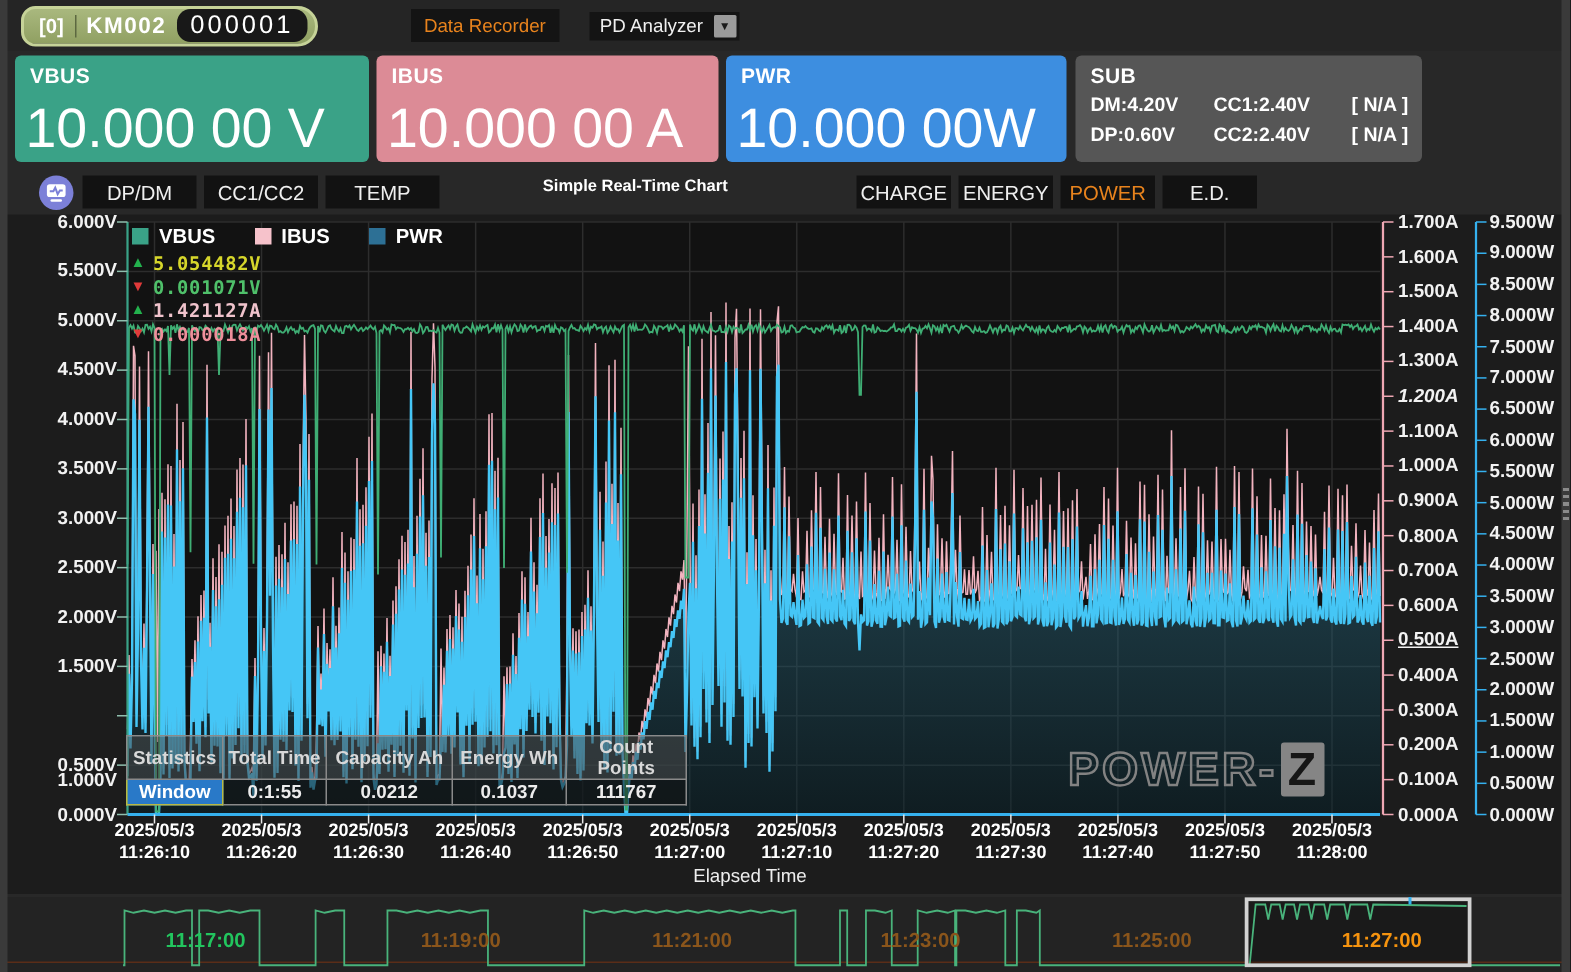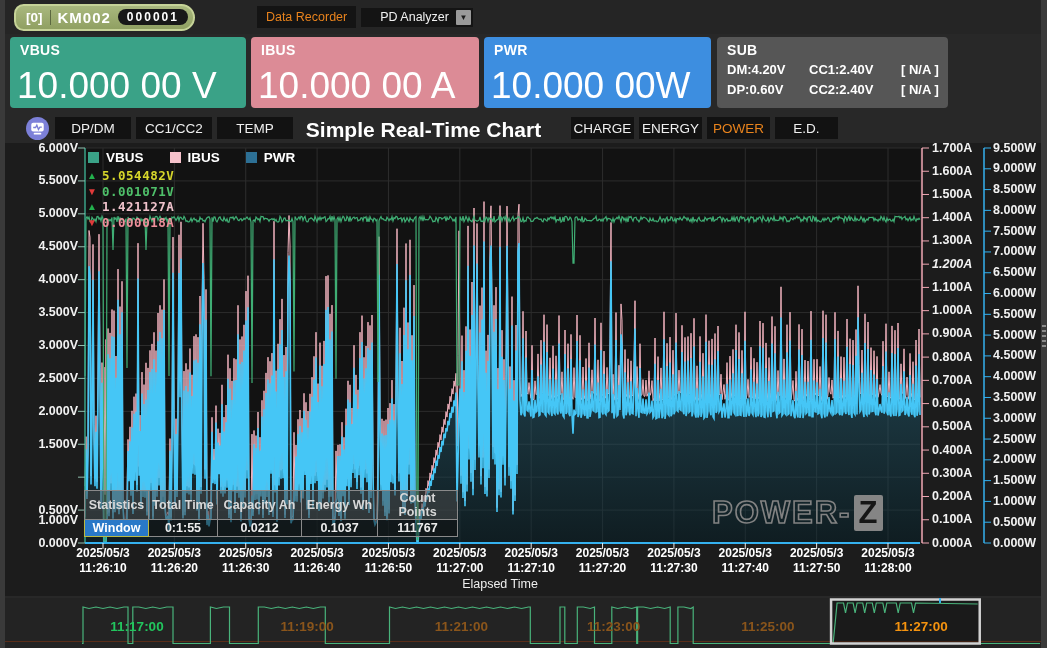--- a/index.html
+++ b/index.html
@@ -8,23 +8,23 @@
   .edge{position:absolute;top:0;bottom:0;background:#3a3a3a;z-index:50;}
   .edge.l{left:0;width:5px}.edge.r{right:0;width:6px}
 
   
   .topbar{position:absolute;left:0;top:0;width:1047px;height:34px;background:#252525;display:flex;align-items:center;}
   .device-pill{margin-left:14px;height:23px;display:flex;align-items:center;gap:7px;
     background:linear-gradient(#a9b87e,#90a062);border:2px solid #c6d398;border-radius:10px 14px 14px 10px;padding:0 5px 0 10px;cursor:pointer;}
   .dev-index{color:#fff;font-weight:bold;font-size:13.5px;}
   .dev-sep{width:1px;height:15px;background:#5c6840;}
   .dev-model{color:#fff;font-weight:bold;font-size:15px;letter-spacing:1px;}
-  .dev-serial{background:#181818;color:#fff;font-weight:bold;font-size:12px;letter-spacing:2px;border-radius:9px;padding:1px 9px;}
+  .dev-serial{background:#181818;color:#fff;font-weight:normal;font-size:17px;letter-spacing:2px;border-radius:9px;padding:1px 9px;}
   .recorder{margin-left:62px;background:#141414;border:0;color:var(--accent_orange);font-size:12.5px;padding:4px 9px;font-family:inherit;cursor:pointer;}
-  .pd-select{margin-left:5px;background:#141414;color:#f0f0f0;font-size:12.5px;display:flex;align-items:center;padding:2px 2px 2px 19px;cursor:pointer;}
+  .pd-select{margin-left:20px;background:#141414;color:#f0f0f0;font-size:12.5px;display:flex;align-items:center;padding:2px 2px 2px 7px;cursor:pointer;}
   .dd-arrow{margin-left:7px;background:#9a9a9a;color:#1a1a1a;font-size:8px;width:15px;height:15px;display:flex;align-items:center;justify-content:center;border-radius:1px;}
 
   
   .cards{position:absolute;left:10px;top:37px;height:71px;}
   .card{position:absolute;top:0;height:71px;border-radius:4px;color:#fff;}
   .card .clabel{position:absolute;left:10px;top:5px;font-size:14px;font-weight:600;letter-spacing:.3px;}
   .card .cvalue{position:absolute;left:7px;bottom:1px;font-size:37px;font-weight:400;white-space:nowrap;}
   .card.vbus{left:0;width:236px;}.card.ibus{left:241px;width:228px;}.card.pwr{left:474px;width:227px;}
   .card.sub{left:707px;width:231px;}
   .sub-row{position:absolute;left:10px;font-size:13px;font-weight:bold;display:flex;}
@@ -32,21 +32,21 @@
   .sub-row.r1{top:25px}.sub-row.r2{top:45px}
 
   
   .tabrow{position:absolute;left:0;top:117px;width:847px;height:24px;}
   .chart-icon{position:absolute;left:26px;top:0;width:23px;height:23px;border-radius:50%;background:#7c80d8;cursor:pointer;}
   .ltabs{position:absolute;left:55px;top:0;display:flex;gap:5px;}
   .rtabs{position:absolute;right:9px;top:0;display:flex;gap:5px;}
   .tab{background:#121212;color:#efefef;font-size:13.5px;padding:3.5px 0;text-align:center;cursor:pointer;}
   .ltabs .tab{width:76px;}.rtabs .tab{width:63px;}
   .tab.active{color:var(--accent_orange);}
-  .chart-title{position:absolute;left:50%;transform:translateX(-50%);top:1px;color:#fff;font-size:21px;font-weight:600;}
+  .chart-title{position:absolute;left:50%;transform:translateX(-50%);top:1px;color:#fff;font-size:11px;font-weight:600;}
 
   
   .chart{position:absolute;left:0;top:143px;width:1047px;height:453px;background:#1c1c1c;}
   #chart-svg{position:absolute;left:0;top:0;}
   .ylab{position:absolute;font-size:12.5px;font-weight:bold;color:#f2f2f2;}
   .ylab.v{left:0;width:78px;text-align:right;}
   .ylab.a{left:932px;}.ylab.w{left:993px;}
   .xlab{position:absolute;top:403px;width:76px;text-align:center;color:#fff;font-size:12px;font-weight:bold;line-height:14.5px;white-space:nowrap;}
   .xaxis-title{position:absolute;left:430px;top:434px;width:140px;text-align:center;color:#eee;font-size:12.5px;}
   .legend{position:absolute;left:88px;top:7px;display:flex;gap:26px;align-items:center;cursor:pointer;}
@@ -265,21 +265,21 @@
         <div class="ylab a" style="top: 43.9706px;">1.500A</div>
         <div class="ylab a" style="top: 67.2059px;">1.400A</div>
         <div class="ylab a" style="top: 90.4412px;">1.300A</div>
         <div class="ylab a" style="top: 113.676px; font-style: italic;">1.200A</div>
         <div class="ylab a" style="top: 136.912px;">1.100A</div>
         <div class="ylab a" style="top: 160.147px;">1.000A</div>
         <div class="ylab a" style="top: 183.382px;">0.900A</div>
         <div class="ylab a" style="top: 206.618px;">0.800A</div>
         <div class="ylab a" style="top: 229.853px;">0.700A</div>
         <div class="ylab a" style="top: 253.088px;">0.600A</div>
-        <div class="ylab a" style="top: 276.324px;">0.500A</div>
+        <div class="ylab a" style="top: 276.324px; text-decoration: underline;">0.500A</div>
         <div class="ylab a" style="top: 299.559px;">0.400A</div>
         <div class="ylab a" style="top: 322.794px;">0.300A</div>
         <div class="ylab a" style="top: 346.029px;">0.200A</div>
         <div class="ylab a" style="top: 369.265px;">0.100A</div>
         <div class="ylab a" style="top: 392.5px;">0.000A</div>
         <div class="ylab w" style="top: -2.5px;">9.500W</div>
         <div class="ylab w" style="top: 18.2895px;">9.000W</div>
         <div class="ylab w" style="top: 39.0789px;">8.500W</div>
         <div class="ylab w" style="top: 59.8684px;">8.000W</div>
         <div class="ylab w" style="top: 80.6579px;">7.500W</div>

